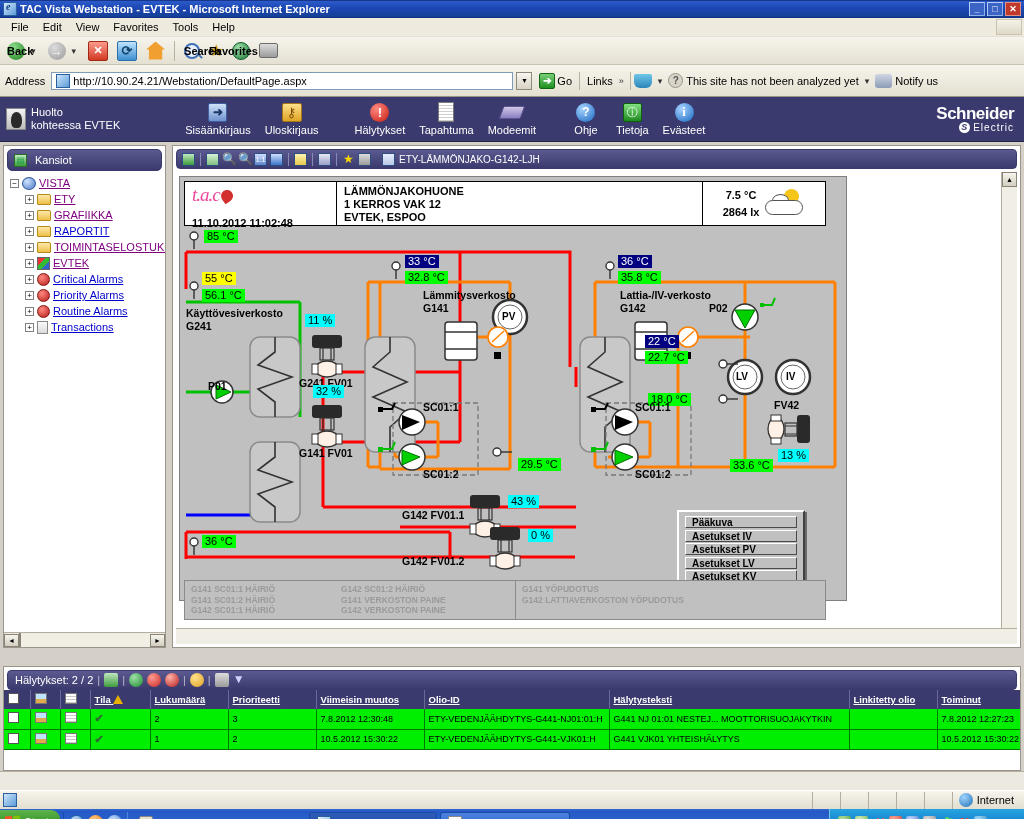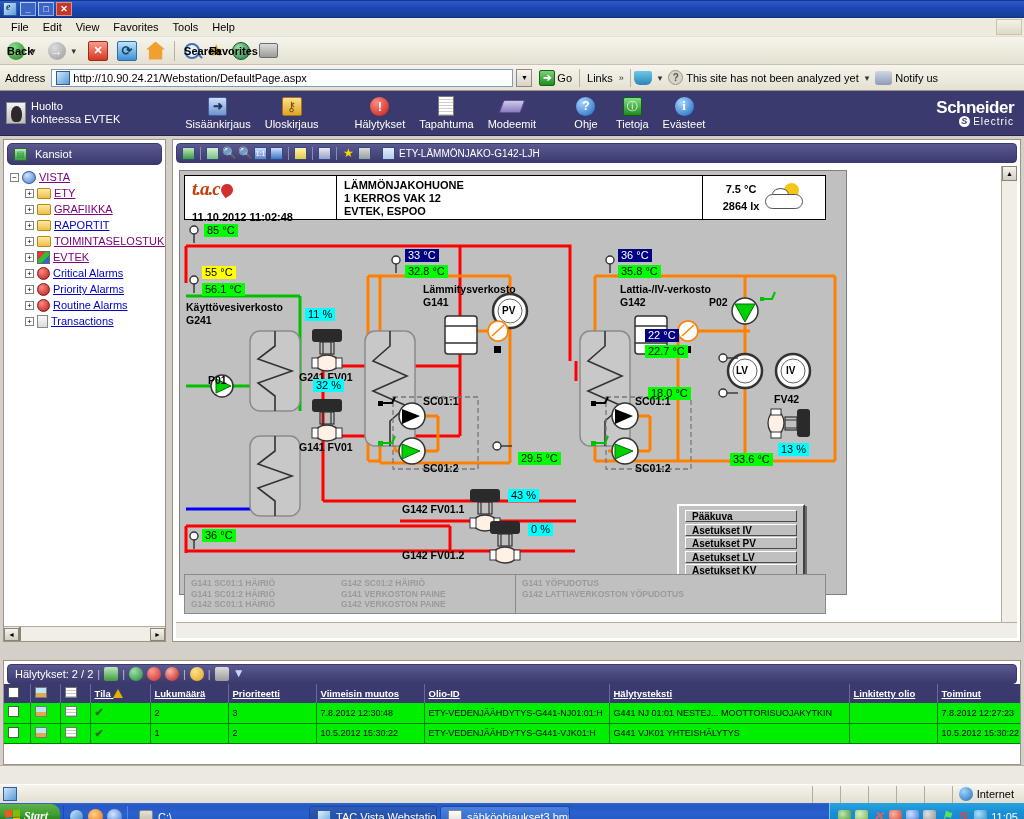--- a/index.html
+++ b/index.html
@@ -73,21 +73,21 @@
   .sq-refresh::after{content:"⟳";position:absolute;inset:0;display:flex;align-items:center;justify-content:center;color:#14466e;font-size:13px;font-weight:bold;}
   .home-ico{width:19px;height:18px;background:#f0a030;clip-path:polygon(50% 0,100% 45%,85% 45%,85% 100%,15% 100%,15% 45%,0 45%);}
   .mag-ico{width:16px;height:16px;border:2px solid #3f6fb5;border-radius:50%;position:relative;background:#e8f2ff;}
   .mag-ico::after{content:"";position:absolute;width:6px;height:2px;background:#3f6fb5;transform:rotate(45deg);right:-5px;bottom:0;}
   .star-ico{color:#e8b000;font-size:16px;line-height:1;text-shadow:0 0 1px #8a6a00;}
   .globe2{width:18px;height:18px;border-radius:50%;background:radial-gradient(circle at 35% 30%,#9fe0a8,#1d7a3a);border:1px solid #0f5a26;}
   .printer{width:19px;height:15px;background:linear-gradient(to bottom,#dcdcdc,#9b9b9b);border:1px solid #6d6d6d;border-radius:2px;}
 
   
   .addrbar{
-    height:26px; background:linear-gradient(to bottom,#f6f4ec,#e4e0d2);
+    height:32px; background:linear-gradient(to bottom,#f6f4ec,#e4e0d2);
     display:flex; align-items:center; padding:0 2px; gap:3px;
     border-bottom:1px solid #9b9486;
   }
   .addr-label{font-size:11px;padding:0 3px;}
   .addr-input{
     flex:0 0 462px; height:18px; background:#fff; border:1px solid #7f9db9;
     display:flex; align-items:center; padding:0 1px; font-size:11px;
   }
   .addr-ie{width:14px;height:14px;margin:0 3px;background:linear-gradient(135deg,#cfe6ff,#5b9bd5);border:1px solid #2b5f9e;flex:0 0 auto;}
   .addr-text{flex:1;white-space:nowrap;overflow:hidden;}
@@ -202,21 +202,21 @@
     flex:1 1 auto; margin:3px; background:#fff; position:relative; overflow:hidden;
   }
   .gstage-inner{
     position:absolute; left:3px; top:4px; width:668px; height:425px;
     background:#c0c0c0; border:1px solid #808080;
   }
 
   
   .g-head{position:absolute; left:4px; top:4px; width:642px; height:45px; background:#fff; border:1px solid #000; display:flex;}
   .gh-logo{width:152px; border-right:1px solid #000; padding:3px 0 0 7px;}
-  .gh-logo .tac{font-family:"Liberation Serif",serif;font-style:italic;font-weight:bold;font-size:19px;letter-spacing:-1px;color:#c2410c;line-height:20px;}
+  .gh-logo .tac{font-family:"Liberation Serif",serif;font-style:italic;font-weight:normal;font-size:19px;letter-spacing:-1px;color:#ec4899;line-height:20px;}
   .tacdot{display:inline-block;width:12px;height:12px;background:#d32f2f;border-radius:50% 50% 50% 0;transform:rotate(-35deg);vertical-align:-1px;margin-left:1px;}
   .gh-logo .dt{font-size:11px;font-weight:bold;margin-top:12px;}
   .gh-mid{flex:1; padding:3px 0 0 7px; font-size:11px; font-weight:bold; line-height:13px; border-right:1px solid #000;}
   .gh-right{width:122px; display:flex; align-items:center; justify-content:center; gap:6px;}
   .ghr-vals{font-size:11px;font-weight:bold;text-align:center;line-height:17px;}
   .sun-cloud{position:relative;width:40px;height:30px;}
   .sun-cloud .sun{position:absolute;right:6px;top:0;width:15px;height:15px;border-radius:50%;background:#f5c518;}
   .sun-cloud .cl1{position:absolute;left:0;top:11px;width:38px;height:15px;background:#fff;border:1.5px solid #555;border-radius:9px;}
   .sun-cloud .cl2{position:absolute;left:7px;top:5px;width:17px;height:13px;background:#fff;border:1.5px solid #555;border-radius:50%;}
 
@@ -323,20 +323,21 @@
     background:linear-gradient(to bottom,#28a3e0 0%,#1a8fd4 35%,#1480c6 100%);
     border-left:1px solid #6fc6ef; font-size:11px; color:#fff;
   }
   .tray i{width:13px;height:13px;display:inline-block;border-radius:2px;}
 </style>
 </head>
 <body>
 
 <div class="titlebar">
   <span class="tb-icon"></span>
+  <span class="tb-title">TAC Vista Webstation - EVTEK - Microsoft Internet Explorer</span>
   <span class="tb-buttons">
     <span class="tb-btn">_</span>
     <span class="tb-btn">□</span>
     <span class="tb-btn close">✕</span>
   </span>
 </div>
 
 <div class="menubar">
   <span class="m">File</span>
   <span class="m">Edit</span>

